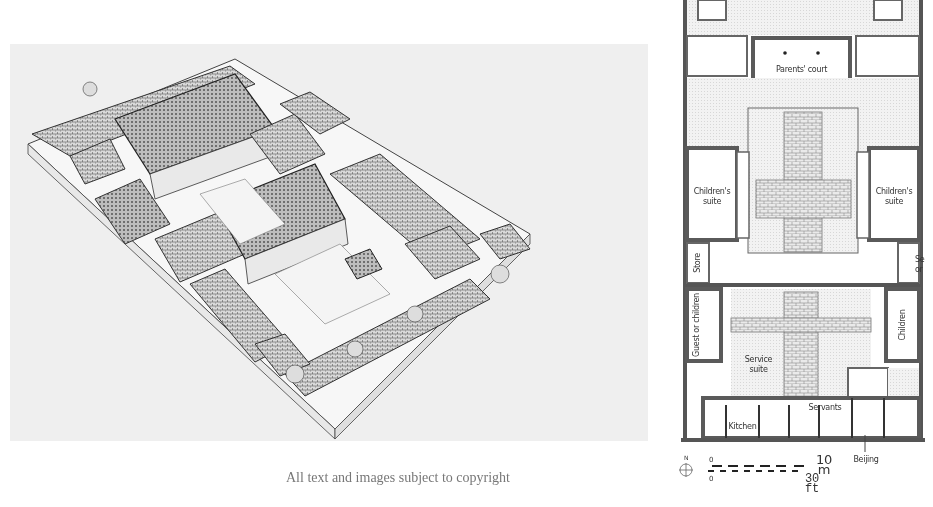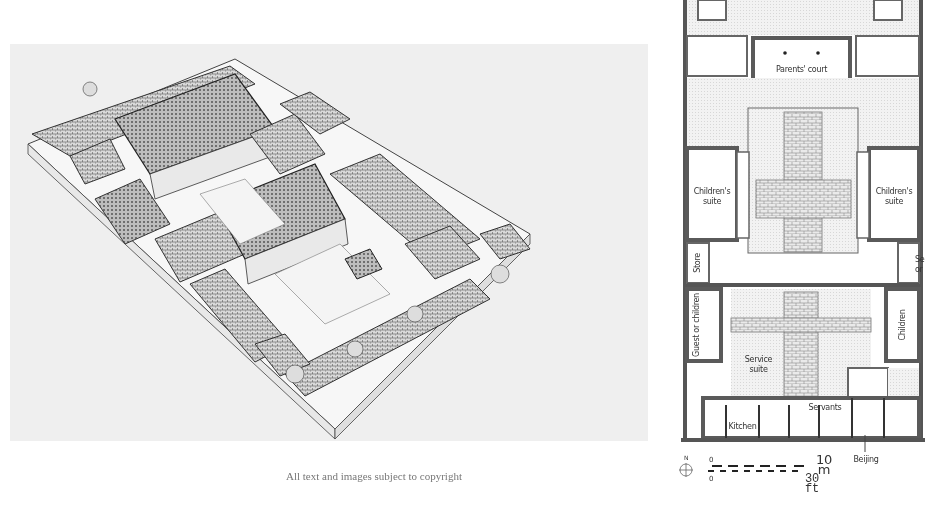--- a/index.html
+++ b/index.html
@@ -11,21 +11,21 @@
     position:absolute; left:10px; top:44px; width:638px; height:397px;
     background:#efefef; overflow:hidden;
   }
   .caption {
     position:absolute; left:415px; top:48px; width:220px;
     font-family:"Liberation Serif", serif; font-size:12.5px; line-height:16px;
     color:#555555;
   }
   .copyright {
     position:absolute; left:286px; top:470px;
-    font-family:"Liberation Serif", serif; font-size:11px; color:#777777;
+    font-family:"Liberation Serif", serif; font-size:14px; color:#777777;
   }
   .plan {
     position:absolute; left:676px; top:0; width:257px; height:507px;
   }
   .plabel {
     position:absolute; font-family:"DejaVu Sans", sans-serif;
     font-size:8px; color:#333; text-align:center; line-height:10px;
     letter-spacing:-0.3px;
   }
   .vlabel { transform:rotate(-90deg); transform-origin:center; white-space:nowrap; }

